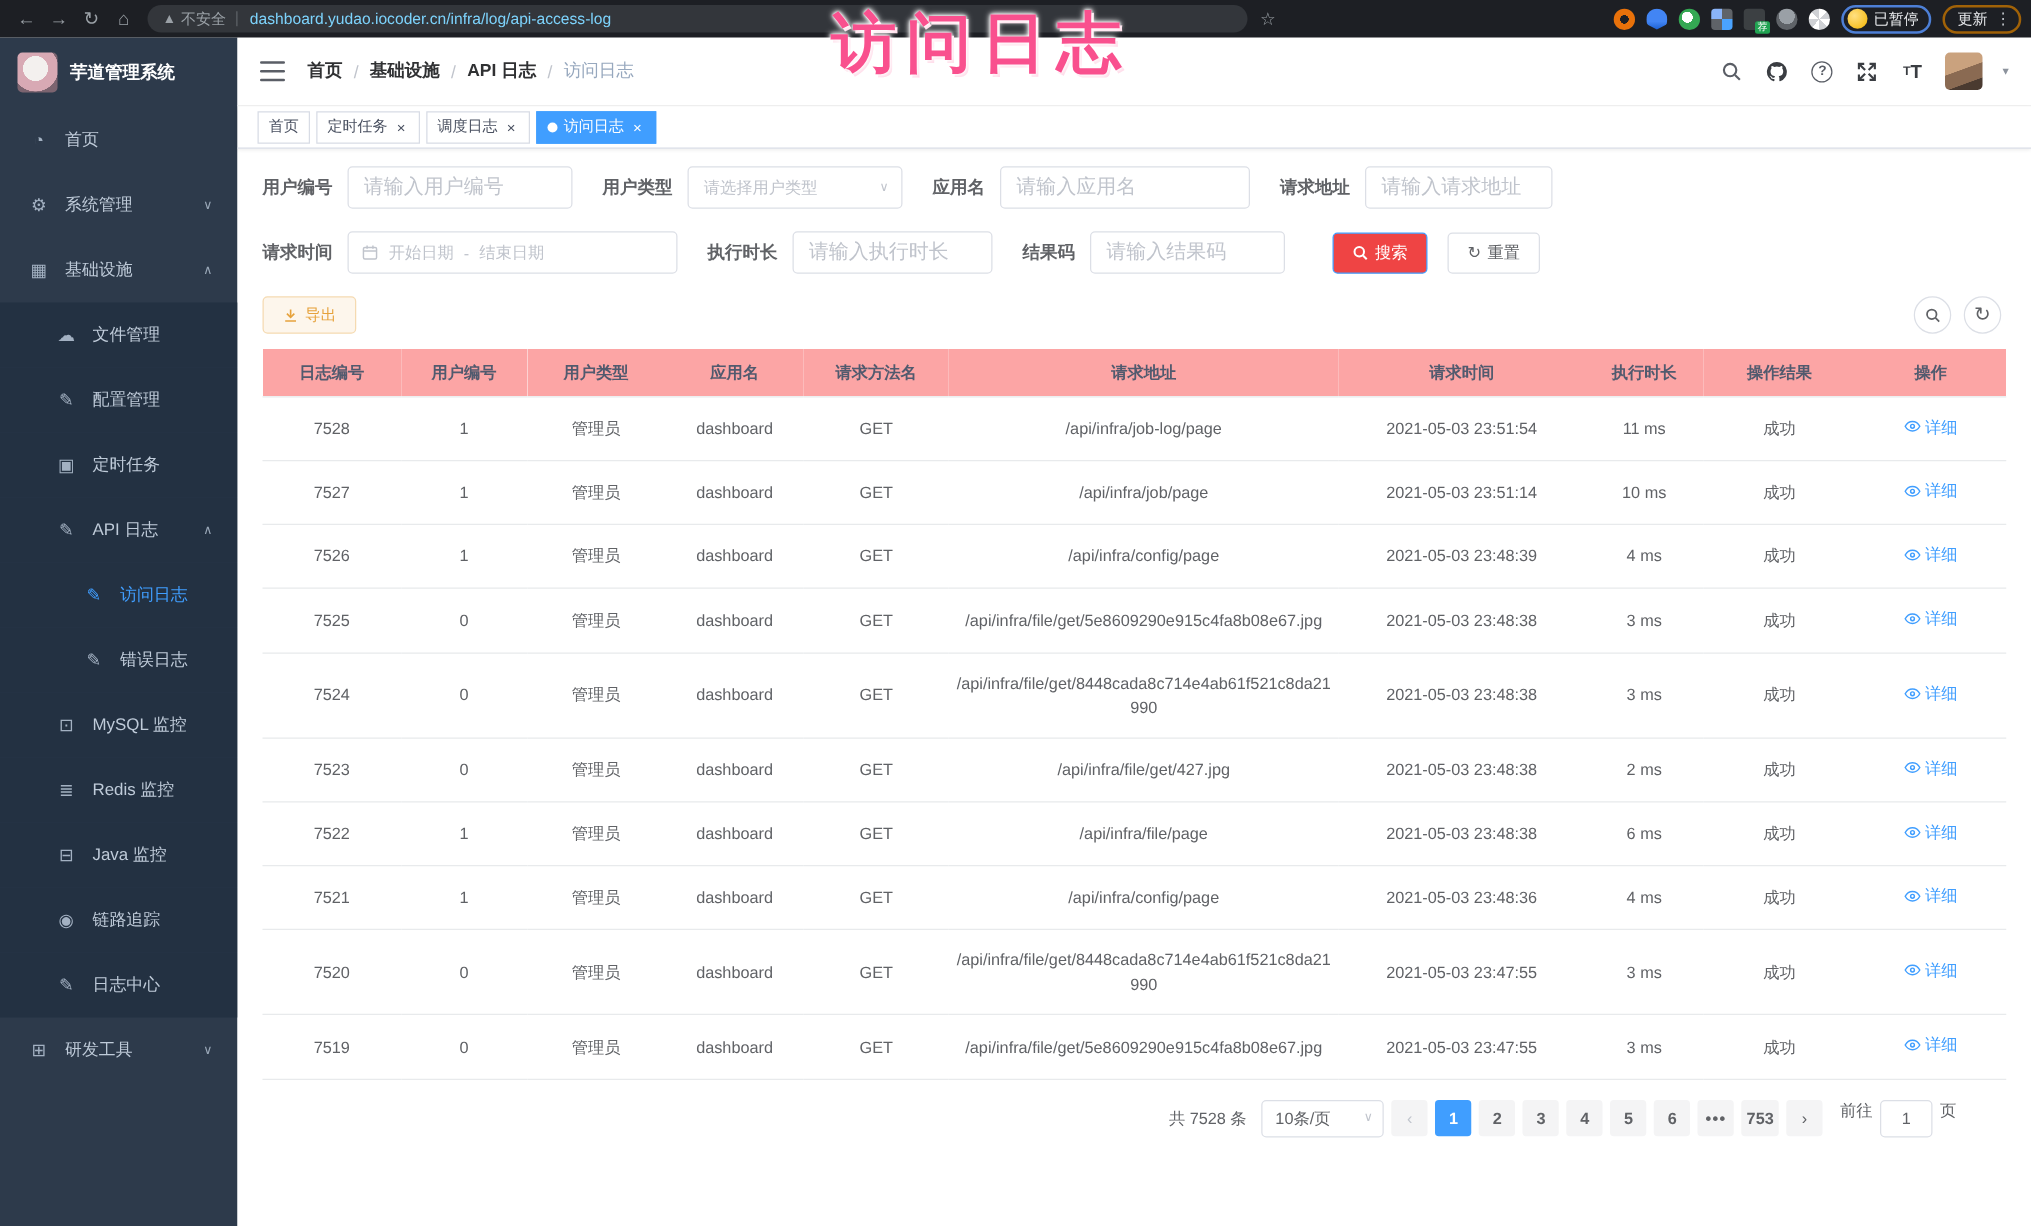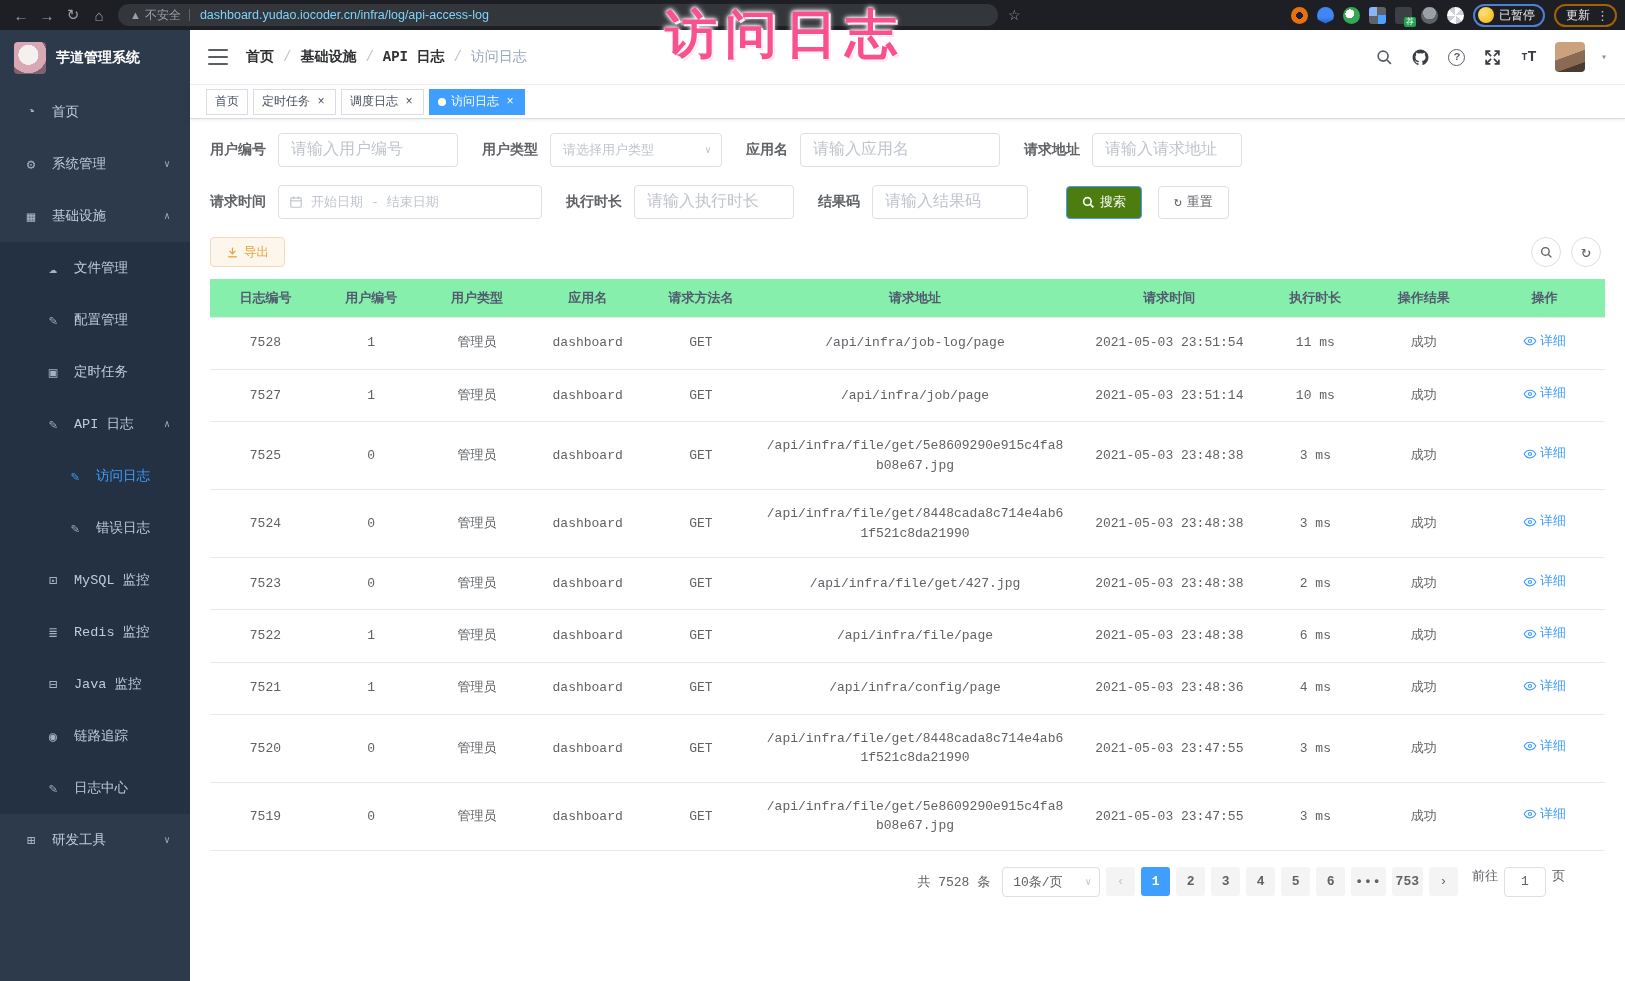--- a/index.html
+++ b/index.html
@@ -21,21 +21,21 @@
   .profile-chip { display:flex; align-items:center; gap:5px; border:2px solid #4d7fd6; border-radius:12px; padding:1px 8px 1px 3px; color:#e8eaed; font-size:12px; white-space:nowrap; }
   .profile-chip .emoji { width:16px; height:16px; border-radius:50%; background:radial-gradient(circle at 35% 35%, #ffe082, #f4b400); }
   .update-chip { display:flex; align-items:center; gap:6px; border:2px solid #a16207; border-radius:12px; padding:1px 6px 1px 10px; color:#e8eaed; font-size:12px; white-space:nowrap; }
   .update-chip .kebab { color:#bdc1c6; font-size:13px; }
 
   
   .annotation { position:absolute; top:0px; left:665px; z-index:50; font-size:52px; font-weight:700; letter-spacing:8px; color:#f9508e;
     text-shadow:0 0 2px #fff,0 0 4px #fff,0 0 6px #fff, 2px 2px 0 #ffd9e8; pointer-events:none; }
 
   
-  .app { position:absolute; top:30px; left:0; right:0; bottom:0; display:flex;font-family:Liberation Mono, monospace; }
+  .app { position:absolute; top:30px; left:0; right:0; bottom:0; display:flex; }
   .sidebar { width:190px; background:#2d3a4b; color:#bfcbd9; flex:0 0 auto; display:flex; flex-direction:column; }
   .logo-row { height:56px; display:flex; align-items:center; padding-left:14px; gap:10px; flex:0 0 auto; }
   .logo-img { width:32px; height:32px; border-radius:4px; background:radial-gradient(circle at 45% 40%, #f3f0ee 0 38%, #d8a9b4 39% 70%, #7c6470 71%); }
   .logo-title { color:#fff; font-size:14px; font-weight:700; white-space:nowrap; }
   .menu { flex:1; overflow:hidden; }
   .menu-item { height:52px; display:flex; align-items:center; font-size:13.5px; cursor:pointer; position:relative; color:#bfcbd9; }
   .menu-item.in-sub { background:#233142; }
   .menu-item .mi-icon { width:18px; text-align:center; margin-right:12px; font-size:14px; color:#a3b1c2; }
   .menu-item.level-1 { padding-left:22px; }
   .menu-item.level-2 { padding-left:44px; }
@@ -72,29 +72,29 @@
   .content { flex:1; padding:14px 20px 0 20px; overflow:hidden; }
   .frow { display:flex; align-items:center; margin-bottom:18px; }
   .fgroup { display:flex; align-items:center; margin-right:24px; }
   .flabel { font-size:14px; font-weight:700; color:#606266; margin-right:12px; white-space:nowrap; }
   .inp { height:34px; border:1px solid #dcdfe6; border-radius:4px; padding:0 12px; font-size:16px; color:#606266; font-family:inherit; }
   .inp::placeholder { color:#c0c4cc; }
   .sel { height:34px; border:1px solid #dcdfe6; border-radius:4px; display:flex; align-items:center; padding:0 10px 0 12px; font-size:13px; color:#c0c4cc; cursor:pointer; }
   .sel .sel-caret { margin-left:auto; color:#c0c4cc; font-size:10px; }
   .daterange { height:34px; border:1px solid #dcdfe6; border-radius:4px; display:flex; align-items:center; padding:0 10px; font-size:13px; color:#c0c4cc; gap:8px; }
   .btn { height:33px; border-radius:4px; font-size:13px; display:inline-flex; align-items:center; gap:5px; padding:0 15px; cursor:pointer; border:1px solid #dcdfe6; background:#fff; color:#606266; font-family:inherit; }
-  .btn.primary { background:#4d7c0f; border-color:#409eff; color:#fff; }
+  .btn.primary { background:#ef4444; border-color:#409eff; color:#fff; }
   .btn.warn-plain { background:#fdf6ec; border-color:#f5dab1; color:#e6a23c; height:30px; font-size:12.5px; }
   .toolbar { display:flex; align-items:flex-end; margin:2px 0 12px 0; }
   .toolbar .tools { margin-left:auto; display:flex; gap:10px; margin-right:4px; }
   .circ-btn { width:30px; height:30px; border:1px solid #dcdfe6; border-radius:50%; background:#fff; display:flex; align-items:center; justify-content:center; color:#606266; cursor:pointer; }
 
   
   table { width:100%; border-collapse:collapse; table-layout:fixed; }
-  thead th { background:#86efac; color:#515a6e; font-size:13px; font-weight:700; height:38px; text-align:center; overflow:hidden; white-space:nowrap; }
+  thead th { background:#fca5a5; color:#515a6e; font-size:13px; font-weight:700; height:38px; text-align:center; overflow:hidden; white-space:nowrap; }
   tbody td { border-top:1px solid #e8eaec; color:#606266; font-size:13px; text-align:center; padding:14px 6px; word-break:break-all; line-height:1.5; }
   tbody tr:last-child td { border-bottom:1px solid #e8eaec; }
   .detail-link { color:#409eff; cursor:pointer; display:inline-flex; align-items:center; gap:3px; white-space:nowrap; }
   .detail-link svg { flex:0 0 auto; }
 
   
   .pager { display:flex; align-items:center; justify-content:flex-end; margin:16px 40px 0 0; gap:6px; font-size:13px; color:#606266; }
   .pg-total { margin-right:6px; }
   .pg-size { width:98px; height:30px; border:1px solid #dcdfe6; border-radius:4px; display:flex; align-items:center; padding:0 8px 0 10px; color:#606266; cursor:pointer; }
   .pg-size .sel-caret { margin-left:auto; color:#c0c4cc; font-size:10px; }
@@ -424,20 +424,38 @@
               <td>成功</td>
               <td><span class="detail-link">
                   <svg width="14" height="14" viewBox="0 0 24 24" fill="none" stroke="#409eff" stroke-width="2">
                     <path d="M2 12s3.5-6.5 10-6.5S22 12 22 12s-3.5 6.5-10 6.5S2 12 2 12z"></path>
                     <circle cx="12" cy="12" r="2.6"></circle>
                   </svg>
                   <span>详细</span>
                 </span></td>
             </tr>
             <tr>
+              <td>7526</td>
+              <td>1</td>
+              <td>管理员</td>
+              <td>dashboard</td>
+              <td>GET</td>
+              <td>/api/infra/config/page</td>
+              <td>2021-05-03 23:48:39</td>
+              <td>4 ms</td>
+              <td>成功</td>
+              <td><span class="detail-link">
+                  <svg width="14" height="14" viewBox="0 0 24 24" fill="none" stroke="#409eff" stroke-width="2">
+                    <path d="M2 12s3.5-6.5 10-6.5S22 12 22 12s-3.5 6.5-10 6.5S2 12 2 12z"></path>
+                    <circle cx="12" cy="12" r="2.6"></circle>
+                  </svg>
+                  <span>详细</span>
+                </span></td>
+            </tr>
+            <tr>
               <td>7525</td>
               <td>0</td>
               <td>管理员</td>
               <td>dashboard</td>
               <td>GET</td>
               <td>/api/infra/file/get/5e8609290e915c4fa8b08e67.jpg</td>
               <td>2021-05-03 23:48:38</td>
               <td>3 ms</td>
               <td>成功</td>
               <td><span class="detail-link">

